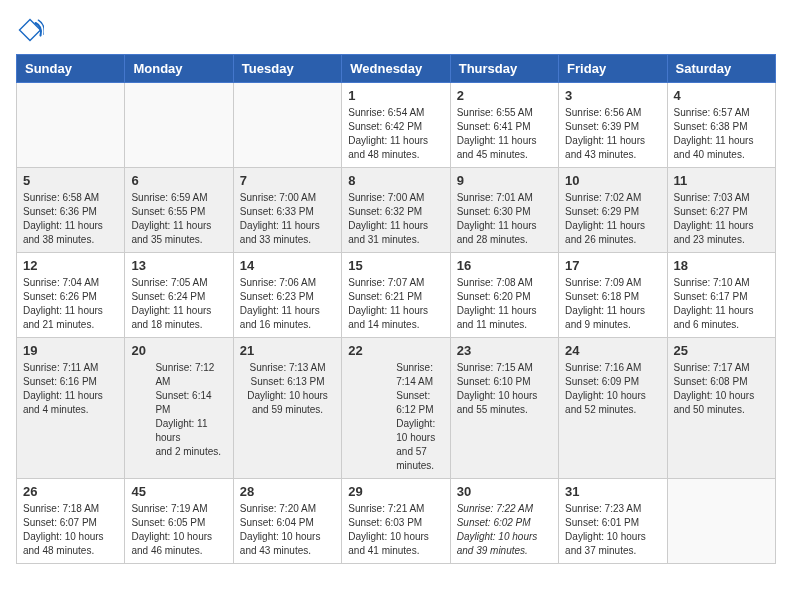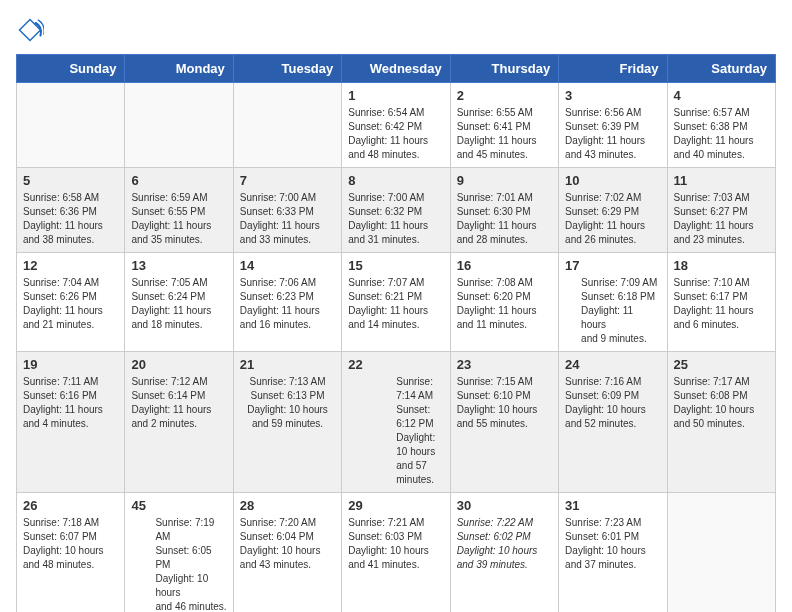--- a/index.html
+++ b/index.html
@@ -53,21 +53,21 @@
       width: 100%;
       border-collapse: collapse;
       border: 1px solid #ccc;
     }
     .calendar th {
       background-color: #2b5fad;
       color: #fff;
       font-size: 13px;
       font-weight: bold;
       padding: 6px 8px;
-      text-align: right;
+      text-align: left;
       border: 1px solid #4477cc;
     }
     .calendar td {
       vertical-align: top;
       border: 1px solid #ccc;
       padding: 5px 6px;
       width: 108px;
       min-height: 90px;
       background: #fff;
       font-size: 11px;
@@ -241,21 +241,21 @@
         </td>
         <td>
           <div class="day-number">16</div>
           <div class="day-info" style="white-space: pre-line;">Sunrise: 7:08 AM
 Sunset: 6:20 PM
 Daylight: 11 hours
 and 11 minutes.</div>
         </td>
         <td>
           <div class="day-number">17</div>
-          <div class="day-info" style="white-space: pre-line; margin-left: 16px;">Sunrise: 7:09 AM
+          <div class="day-info" style="white-space: pre-line;">Sunrise: 7:09 AM
 Sunset: 6:18 PM
 Daylight: 11 hours
 and 9 minutes.</div>
         </td>
         <td>
           <div class="day-number">18</div>
           <div class="day-info" style="white-space: pre-line;">Sunrise: 7:10 AM
 Sunset: 6:17 PM
 Daylight: 11 hours
 and 6 minutes.</div>
@@ -264,21 +264,21 @@
       <tr class="row-shaded">
         <td>
           <div class="day-number">19</div>
           <div class="day-info" style="white-space: pre-line;">Sunrise: 7:11 AM
 Sunset: 6:16 PM
 Daylight: 11 hours
 and 4 minutes.</div>
         </td>
         <td>
           <div class="day-number">20</div>
-          <div class="day-info" style="white-space: pre-line;">Sunrise: 7:12 AM
+          <div class="day-info" style="white-space: pre-line; margin-left: 24px;">Sunrise: 7:12 AM
 Sunset: 6:14 PM
 Daylight: 11 hours
 and 2 minutes.</div>
         </td>
         <td>
           <div class="day-number">21</div>
           <div class="day-info" style="white-space: pre-line; text-align: center;">Sunrise: 7:13 AM
 Sunset: 6:13 PM
 Daylight: 10 hours
 and 59 minutes.</div>
@@ -315,21 +315,21 @@
       <tr>
         <td>
           <div class="day-number">26</div>
           <div class="day-info" style="white-space: pre-line;">Sunrise: 7:18 AM
 Sunset: 6:07 PM
 Daylight: 10 hours
 and 48 minutes.</div>
         </td>
         <td>
           <div class="day-number">45</div>
-          <div class="day-info" style="white-space: pre-line; margin-left: 24px;">Sunrise: 7:19 AM
+          <div class="day-info" style="white-space: pre-line;">Sunrise: 7:19 AM
 Sunset: 6:05 PM
 Daylight: 10 hours
 and 46 minutes.</div>
         </td>
         <td>
           <div class="day-number">28</div>
           <div class="day-info" style="white-space: pre-line;">Sunrise: 7:20 AM
 Sunset: 6:04 PM
 Daylight: 10 hours
 and 43 minutes.</div>

